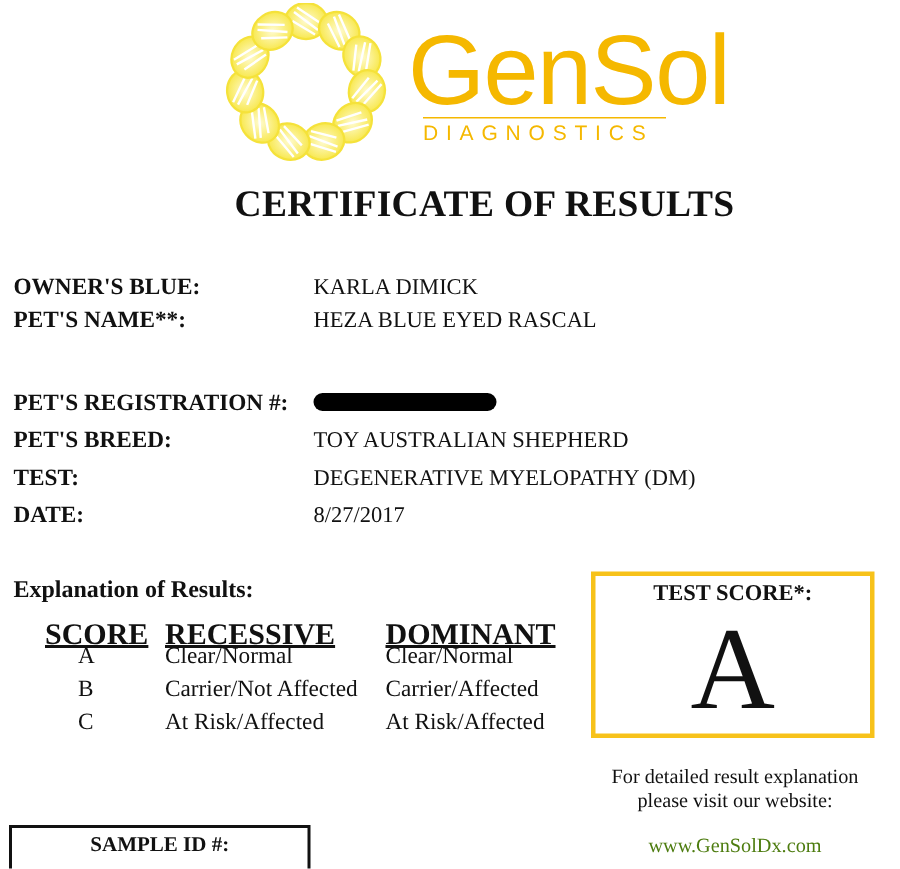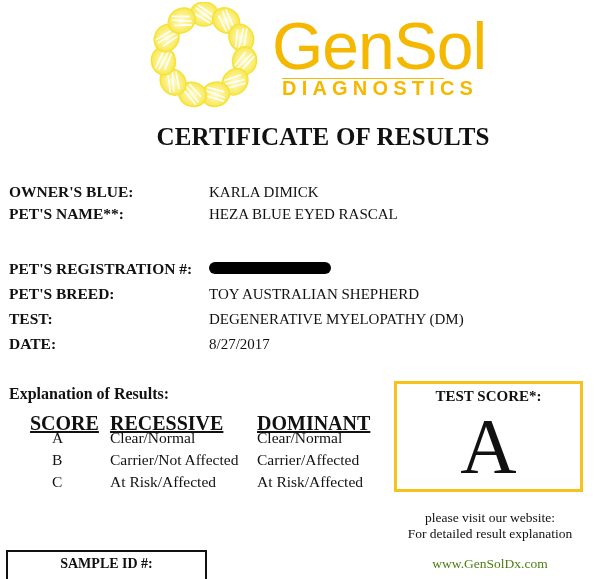--- a/index.html
+++ b/index.html
@@ -6,21 +6,21 @@
     body { width: 600px; height: 579px; position: relative; overflow: hidden;
            font-family: "Liberation Serif", "DejaVu Serif", serif; color: #111; }
     .abs { position: absolute; }
 
     
     .logo-ring { left: 148px; top: 2px; width: 112px; height: 106px; }
     .logo-word { left: 272px; top: 13px; font-family: "Liberation Sans", "DejaVu Sans", sans-serif;
                  font-size: 66px; line-height: 66px; color: #f5b800; font-weight: normal; letter-spacing: -1px; }
     .logo-rule { left: 282px; top: 78px; width: 162px; height: 1px; background: #f5b800; }
     .logo-sub { left: 282px; top: 80px; width: 164px; font-family: "Liberation Sans", "DejaVu Sans", sans-serif;
-                font-size: 20px; line-height: 17px; color: #f5b800; letter-spacing: 5.2px; font-weight: bold; }
+                font-size: 14px; line-height: 17px; color: #f5b800; letter-spacing: 5.2px; }
 
     .title { left: 0; top: 122px; width: 600px; text-align: center; font-weight: bold;
              font-size: 25px; line-height: 30px; color: #111; letter-spacing: 0.2px; padding-left: 23px; }
 
     .field-label { left: 9px; font-weight: bold; font-size: 15.5px; line-height: 18px; }
     .field-value { left: 209px; font-size: 15px; line-height: 18px; }
     .redact { left: 209px; top: 262px; width: 122px; height: 12px; background: #000; border-radius: 6px; }
 
     .expl-title { left: 9px; top: 384px; font-weight: bold; font-size: 16px; line-height: 19px; }
     .tbl { left: 0; top: 406px; }
@@ -145,16 +145,16 @@
 <div class="abs score-box">
   <div class="abs score-label">TEST SCORE*:</div>
   <div class="abs score-value">A</div>
 </div>
 
 <div class="abs sample-box">
   <div class="abs sample-label">SAMPLE ID #:</div>
 </div>
 
 <div class="abs note">
+  <div>For detailed result explanation</div>
   <div>please visit our website:</div>
-  <div>For detailed result explanation</div>
 </div>
 <a class="abs website">www.GenSolDx.com</a>
 
 </body></html>

